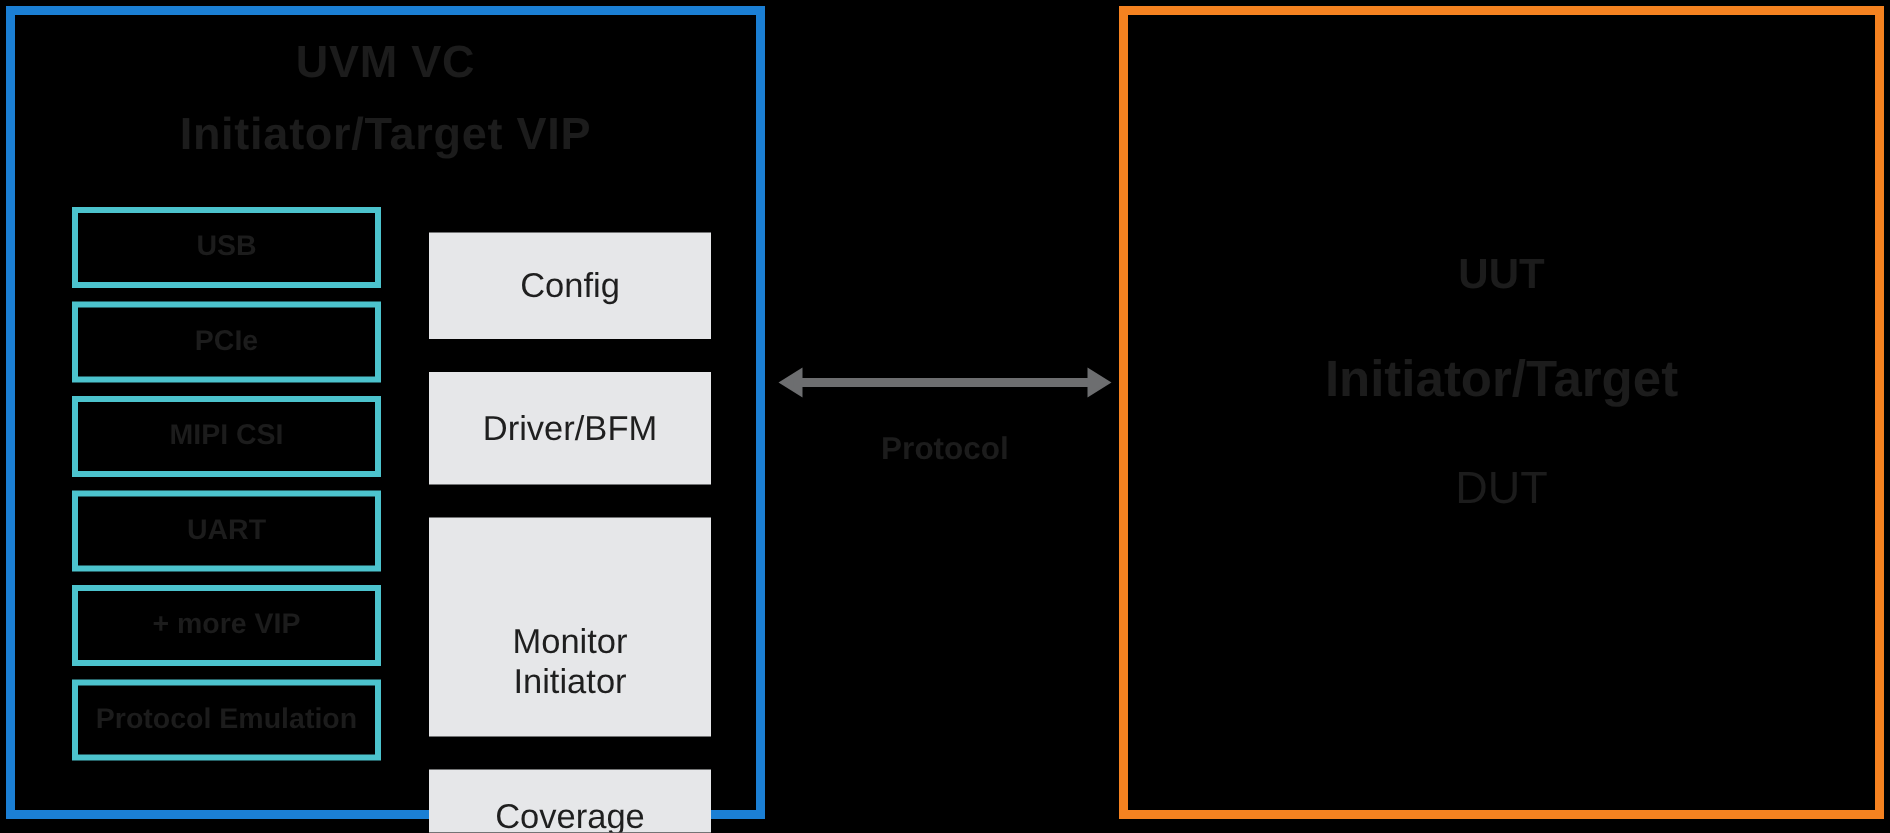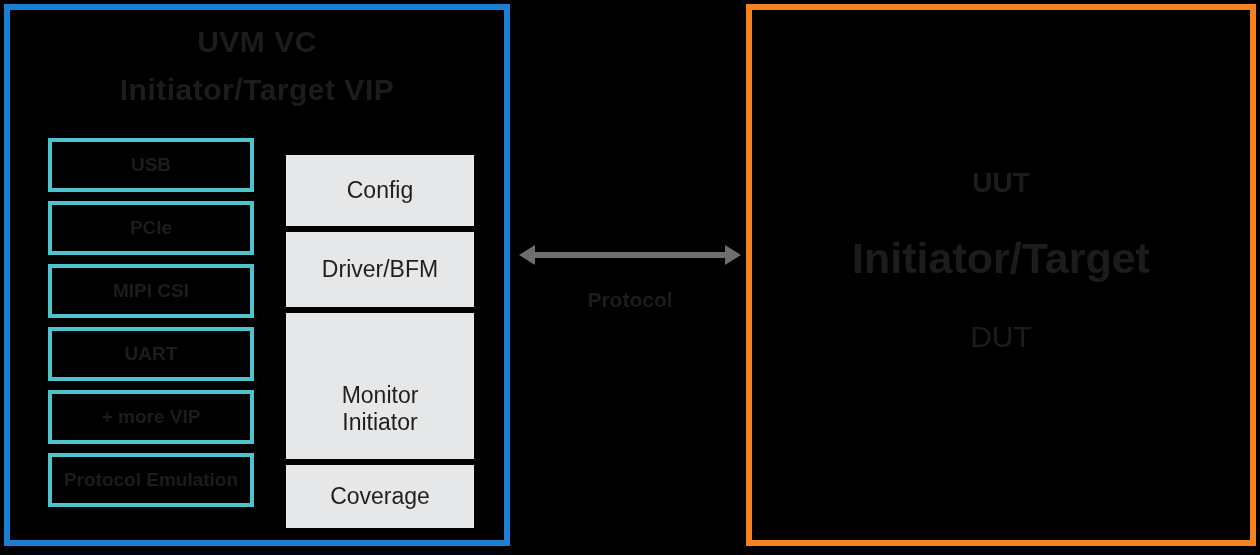--- a/index.html
+++ b/index.html
@@ -90,21 +90,21 @@
     position: absolute;
     left: 276px;
     top: 145px;
     width: 188px;
   }
   .component-box {
     box-sizing: border-box;
     width: 188px;
     background: #e6e7e9;
     border: 0;
-    margin-bottom: 6px;
+    margin-bottom: 22px;
     display: flex;
     flex-direction: column;
     align-items: center;
     justify-content: center;
     color: #1f1f1f;
     font-size: 23px;
     font-weight: normal;
     text-align: center;
   }
   .component-box.h1 { height: 71px; }
@@ -172,21 +172,21 @@
   }
   .dut-text {
     position: absolute;
     left: 0;
     top: 155px;
     width: 100%;
     text-align: center;
     color: #1c1c1c;
   }
   .dut-line-1 { font-size: 28px; font-weight: bold; line-height: 1.25; }
-  .dut-line-2 { font-size: 43px; font-weight: bold; line-height: 1.25; margin-top: 32px; }
+  .dut-line-2 { font-size: 34px; font-weight: bold; line-height: 1.25; margin-top: 32px; }
   .dut-line-3 { font-size: 30px; font-weight: normal; line-height: 1.25; margin-top: 32px; }
 </style>
 </head>
 <body>
 
 <div id="canvas">
 
   <div class="vip-panel">
 
     <div class="vip-title">UVM VC</div>

